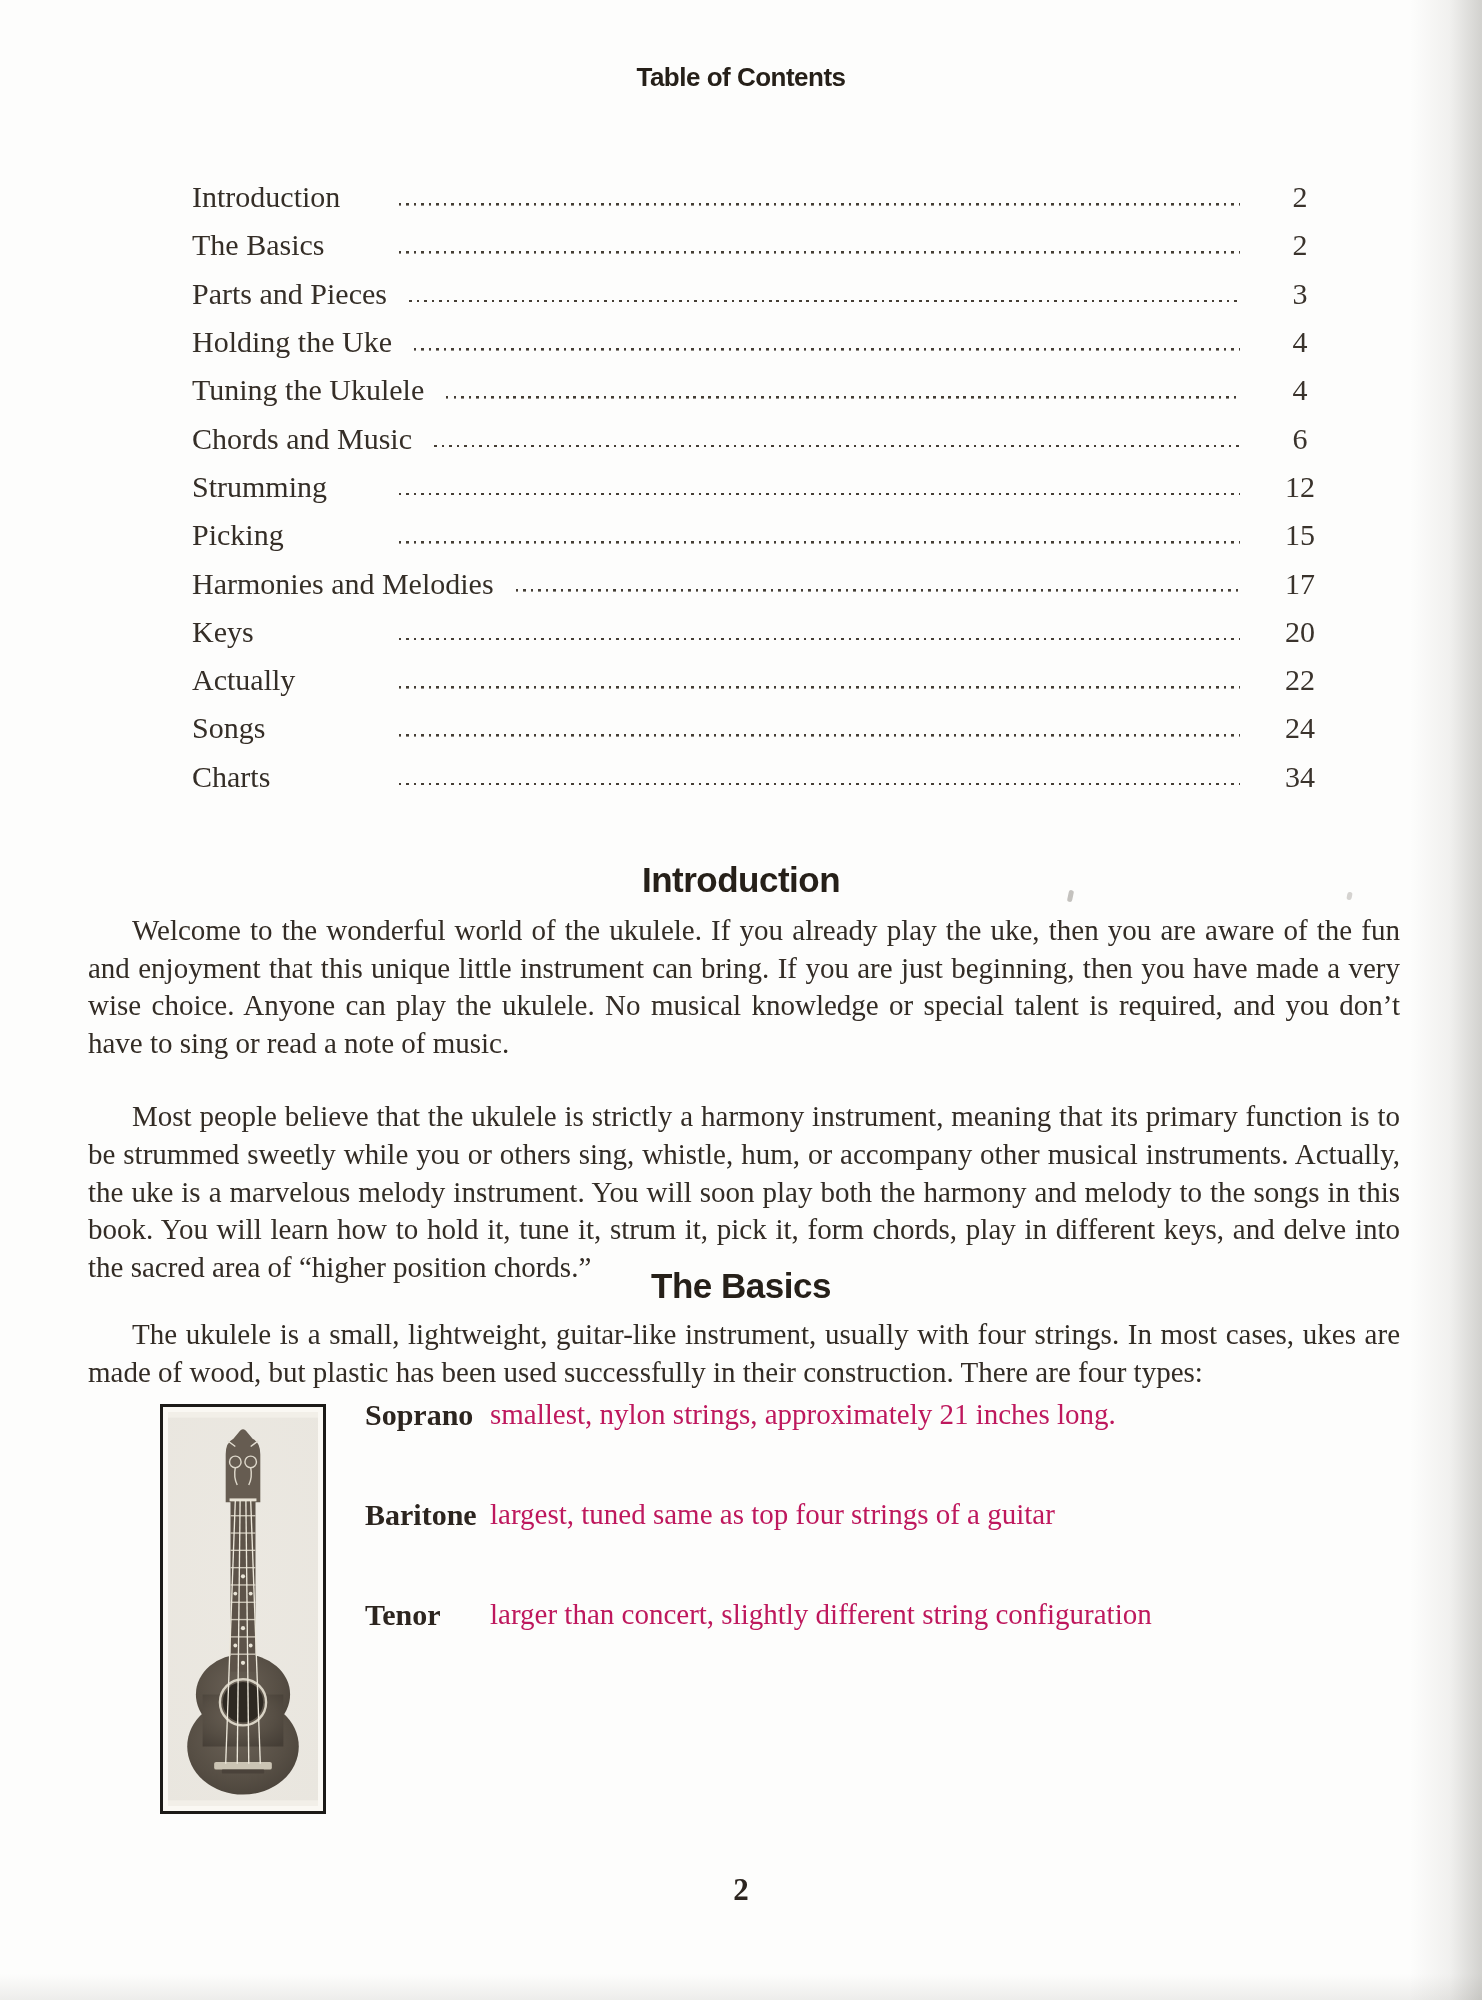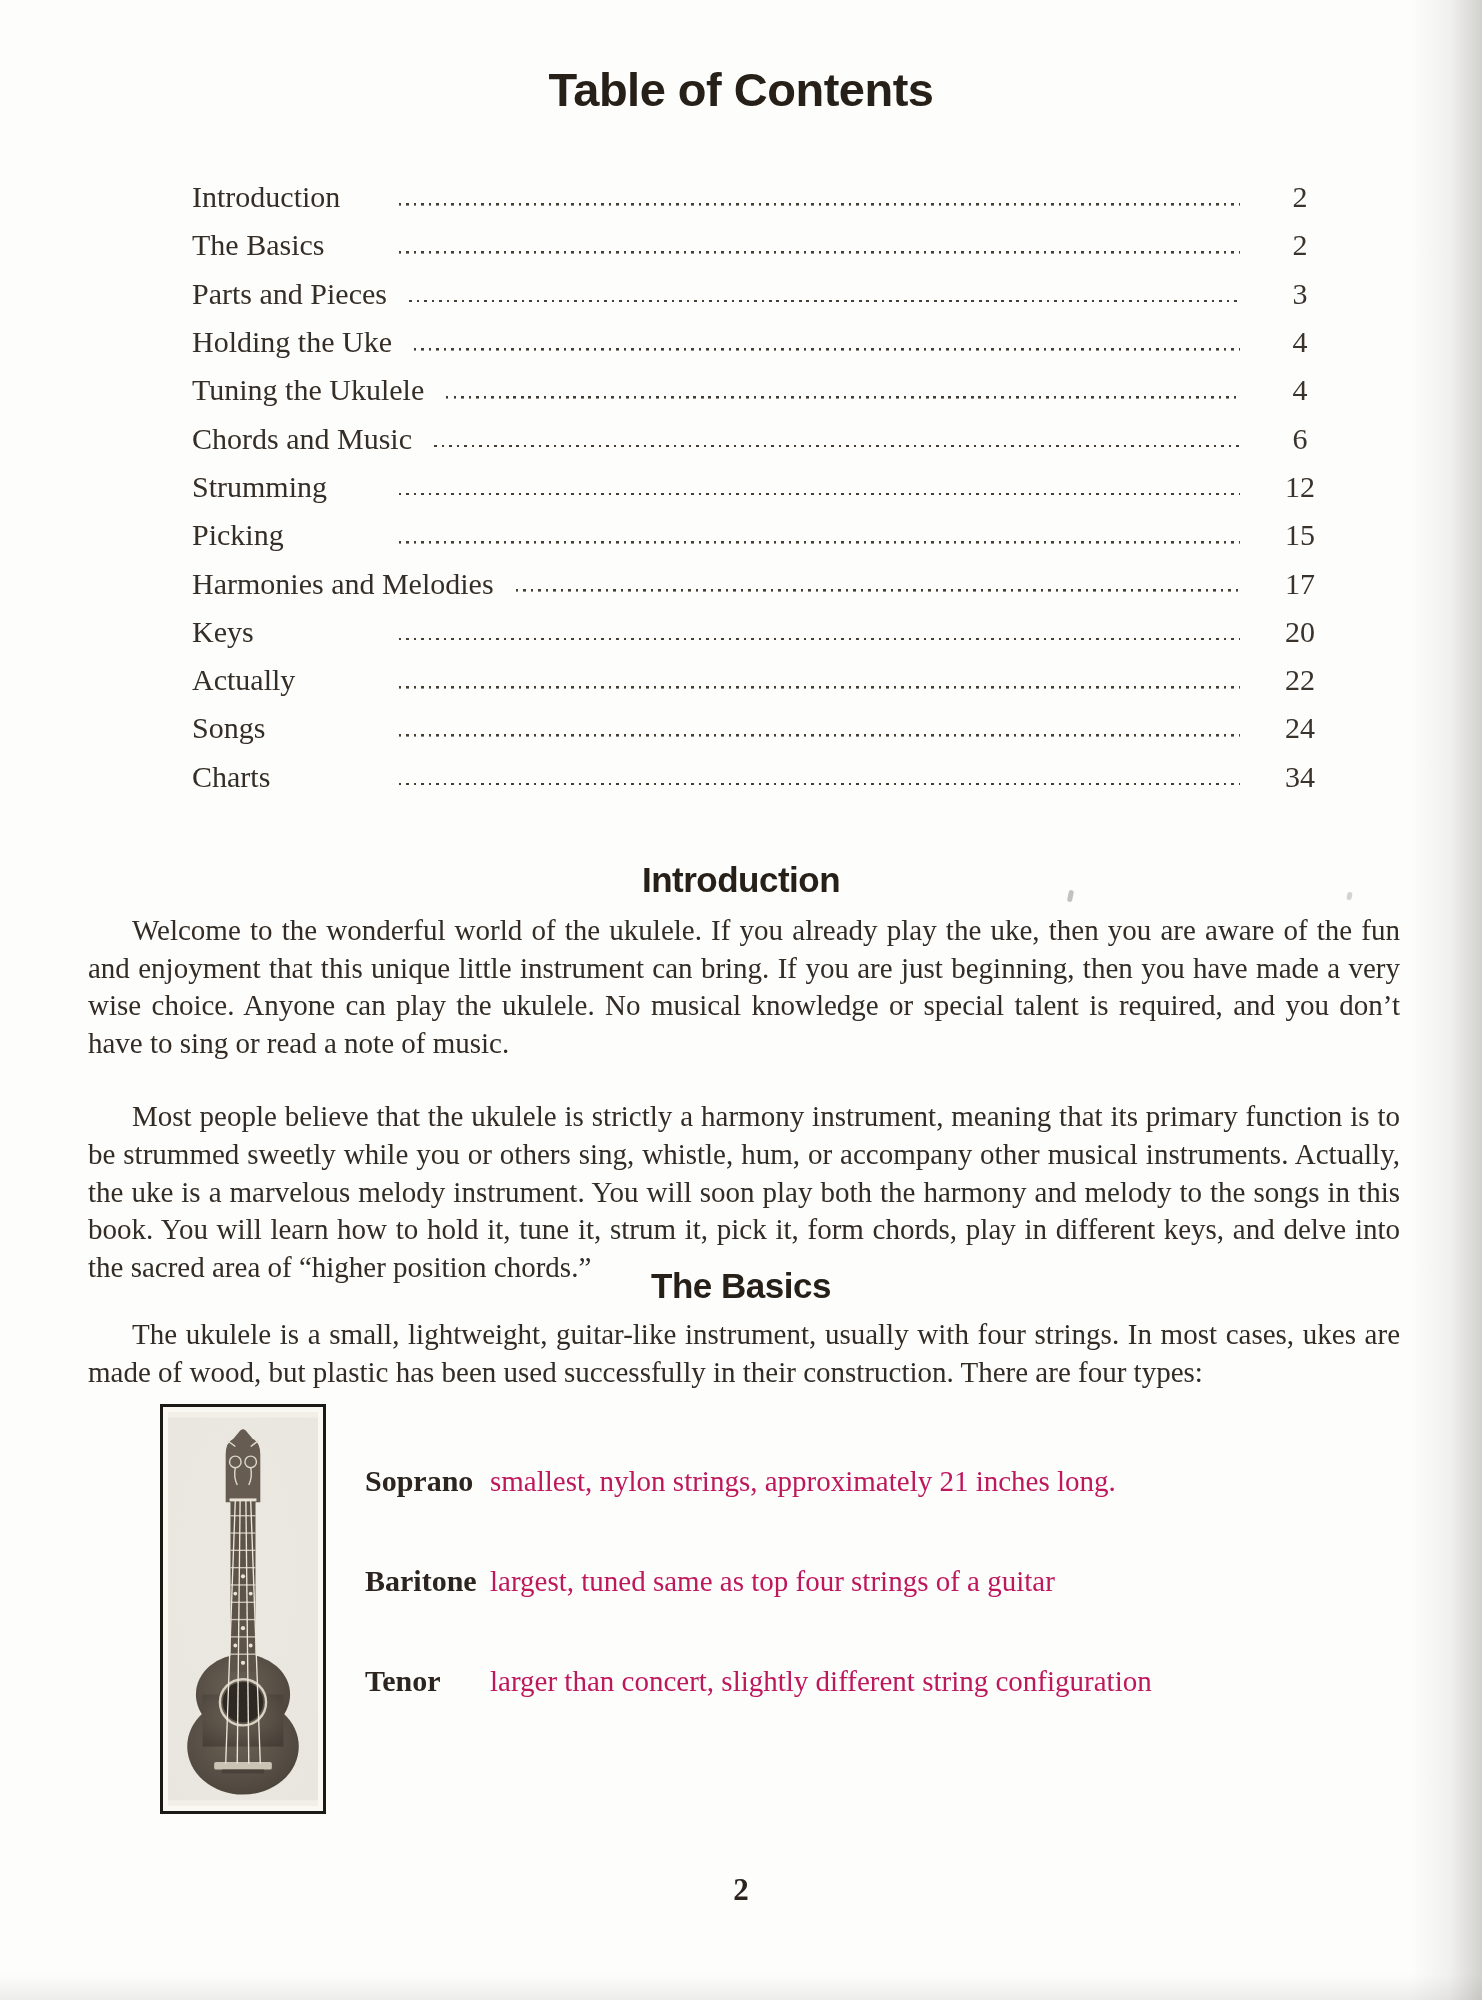--- a/index.html
+++ b/index.html
@@ -23,21 +23,21 @@
     content:"";
     position:absolute;left:0;bottom:0;width:100%;height:26px;
     background:linear-gradient(to bottom, rgba(120,118,110,0) 0%, rgba(120,118,110,0.12) 100%);
     pointer-events:none;
   }
 
   .page-title{
     position:absolute;top:62px;left:0;width:100%;
     text-align:center;
     font-family:"Liberation Sans", sans-serif;
-    font-weight:bold;font-size:47px;letter-spacing:-0.5px;
+    font-weight:bold;font-size:26px;letter-spacing:-0.5px;
     color:#262019;
   }
 
   .toc-list{
     position:absolute;left:192px;top:173px;width:1150px;
   }
   .toc-row{
     display:flex;align-items:center;height:48.3px;
     font-size:30px;color:#352e27;
   }
@@ -76,21 +76,21 @@
     position:absolute;left:160px;top:1404px;width:166px;height:410px;
     border:3px solid #1c1a17;background:#faf8f3;box-sizing:border-box;
     padding:5px;
   }
   .uke-photo svg{display:block;width:100%;height:100%;background:#f2efe8;}
 
   .type-list{
     position:absolute;left:365px;top:1398px;width:900px;
   }
   .type-row{
-    display:flex;align-items:flex-end;height:100px;
+    display:flex;align-items:flex-start;height:100px;
   }
   .type-name{
     width:125px;flex-shrink:0;
     font-weight:bold;font-size:30px;color:#2c251f;
   }
   .type-desc{
     font-size:29px;color:#be185d;
   }
 
   .footer-page-number{

